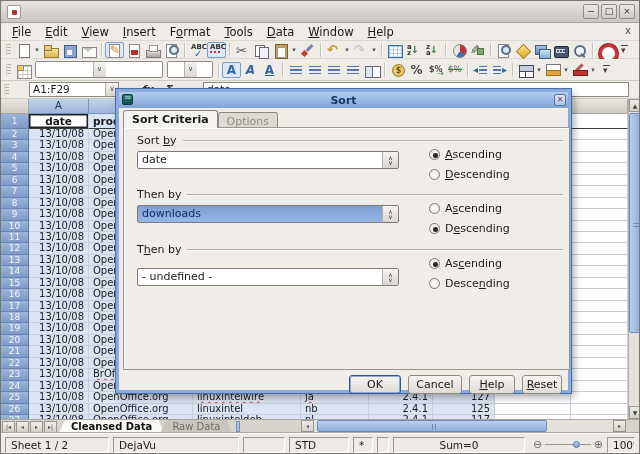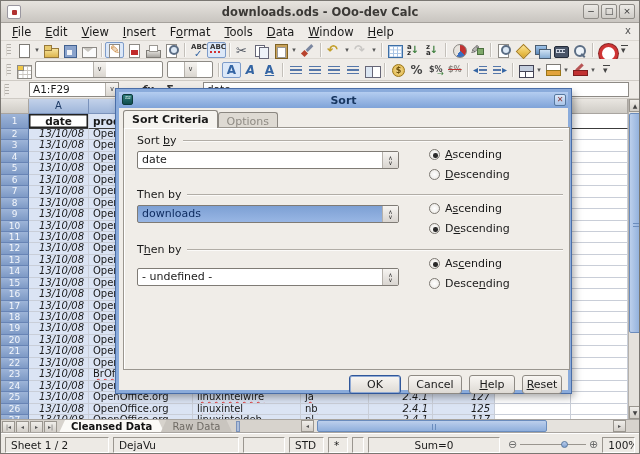--- a/index.html
+++ b/index.html
@@ -117,21 +117,21 @@
 
   
   #sheet { position:absolute; top:98px; left:0; width:627px; height:320px; background:#fff; overflow:hidden; }
   .srow { display:flex; }
   .rowhdr { width:28px; flex:none; background:linear-gradient(#9db4d8,#7e9ac6); border-right:1px solid #5c7bab; border-bottom:1px solid #6884b5; color:#f3f6fb; font-size:9px; text-align:center; }
   .colhdr { background:linear-gradient(#c3d2ea,#9fb6da); border-right:1px solid #7a92bb; border-bottom:1px solid #7a92bb; color:#1d3a66; font-size:10px; text-align:center; line-height:14px; }
   .colhdr.nosel { background:linear-gradient(#e9e6e1,#cfccc6); border-right:1px solid #a9a5a0; border-bottom:1px solid #a9a5a0; color:#3e3c39; }
   .corner { width:28px; flex:none; background:linear-gradient(#e9e6e1,#cfccc6); border-right:1px solid #a9a5a0; border-bottom:1px solid #a9a5a0; }
   .cell { border-right:1px solid #c9ced8; border-bottom:1px solid #c9ced8; font-size:10px; padding:0 4px; overflow:hidden; white-space:nowrap; }
   .cell.sel { background:#dbe4f4; }
-  .cell.right { text-align:right;font-style:italic; }
+  .cell.right { text-align:right; }
   .cell.center { text-align:center; }
   .hdr-row .cell { border-bottom:1.5px solid #3c3c3c; font-weight:bold; font-size:10.5px; }
   .cell.active { background:#fff; box-shadow:inset 0 0 0 1.5px #222; }
   .missp { text-decoration:underline; -webkit-text-decoration:underline wavy #e03030; text-decoration:underline wavy #e03030; text-decoration-thickness:1px; text-underline-offset:1px; }
 
   
   #vscroll { position:absolute; top:98px; left:627px; width:13px; height:320px; background:#e5e2dd; border-left:1px solid #b5b1ab; }
   .sbtn { position:absolute; left:0; width:12px; height:13px; background:linear-gradient(#f0eeea,#d3cfc9); border:1px solid #9a968f; font-size:6px; text-align:center; line-height:11px; color:#444; }
   #vthumb { position:absolute; left:0px; top:14px; width:12px; height:220px; background:linear-gradient(90deg,#bccfec,#8fafdc); border:1px solid #6a8cbd; border-radius:2px; }
   #vthumb::after { content:""; position:absolute; left:3px; top:50%; width:6px; height:5px; background:repeating-linear-gradient(#6a8cbd 0 1px, transparent 1px 2.5px); }
@@ -180,21 +180,20 @@
   .dbtn { position:absolute; top:283px; height:19px; background:linear-gradient(#f8f6f3,#dedad4); border:1px solid #8e8a84; border-radius:3px; font-size:11px; text-align:center; line-height:17px; }
   .dbtn.default { border-color:#30579a; box-shadow:inset 0 0 0 1px #8fa9d4; }
 </style>
 </head>
 <body>
 
 <div id="win">
 
   <div id="titlebar" class="band">
     <span id="app-icon"></span>
-    <span id="win-title">downloads.ods - OOo-dev Calc</span>
     <span id="win-controls">
         <span class="wbtn">−</span>
         <span class="wbtn">□</span>
         <span class="wbtn">×</span>
       </span>
   </div>
 
   <div id="menubar" class="band">
     <span class="menu-item"><u>F</u>ile</span>
       <span class="menu-item"><u>E</u>dit</span>
@@ -730,21 +729,21 @@
       <span id="hthumb"></span>
       <span class="hbtn" style="right:0;">▸</span>
     </span>
   </div>
 
   <div id="statusbar" class="band">
     <span id="status-segs" style="display:flex;">
         <span class="sseg" style="width: 104px;">Sheet 1 / 2</span>
         <span class="sseg" style="width: 126px;">DejaVu</span>
         <span class="sseg" style="width: 42px;"></span>
-        <span class="sseg" style="width: 35px;">STD</span>
+        <span class="sseg" style="width: 60px;">STD</span>
         <span class="sseg" style="width: 20px;">*</span>
         <span class="sseg" style="width: 12px;"></span>
         <span class="sseg" style="width: 132px; text-align: center;">Sum=0</span>
       </span>
     <span id="zoomslider">
       <span>⊖</span>
       <span class="zline">
           <span class="zthumb"></span>
         </span>
       <span>⊕</span>

